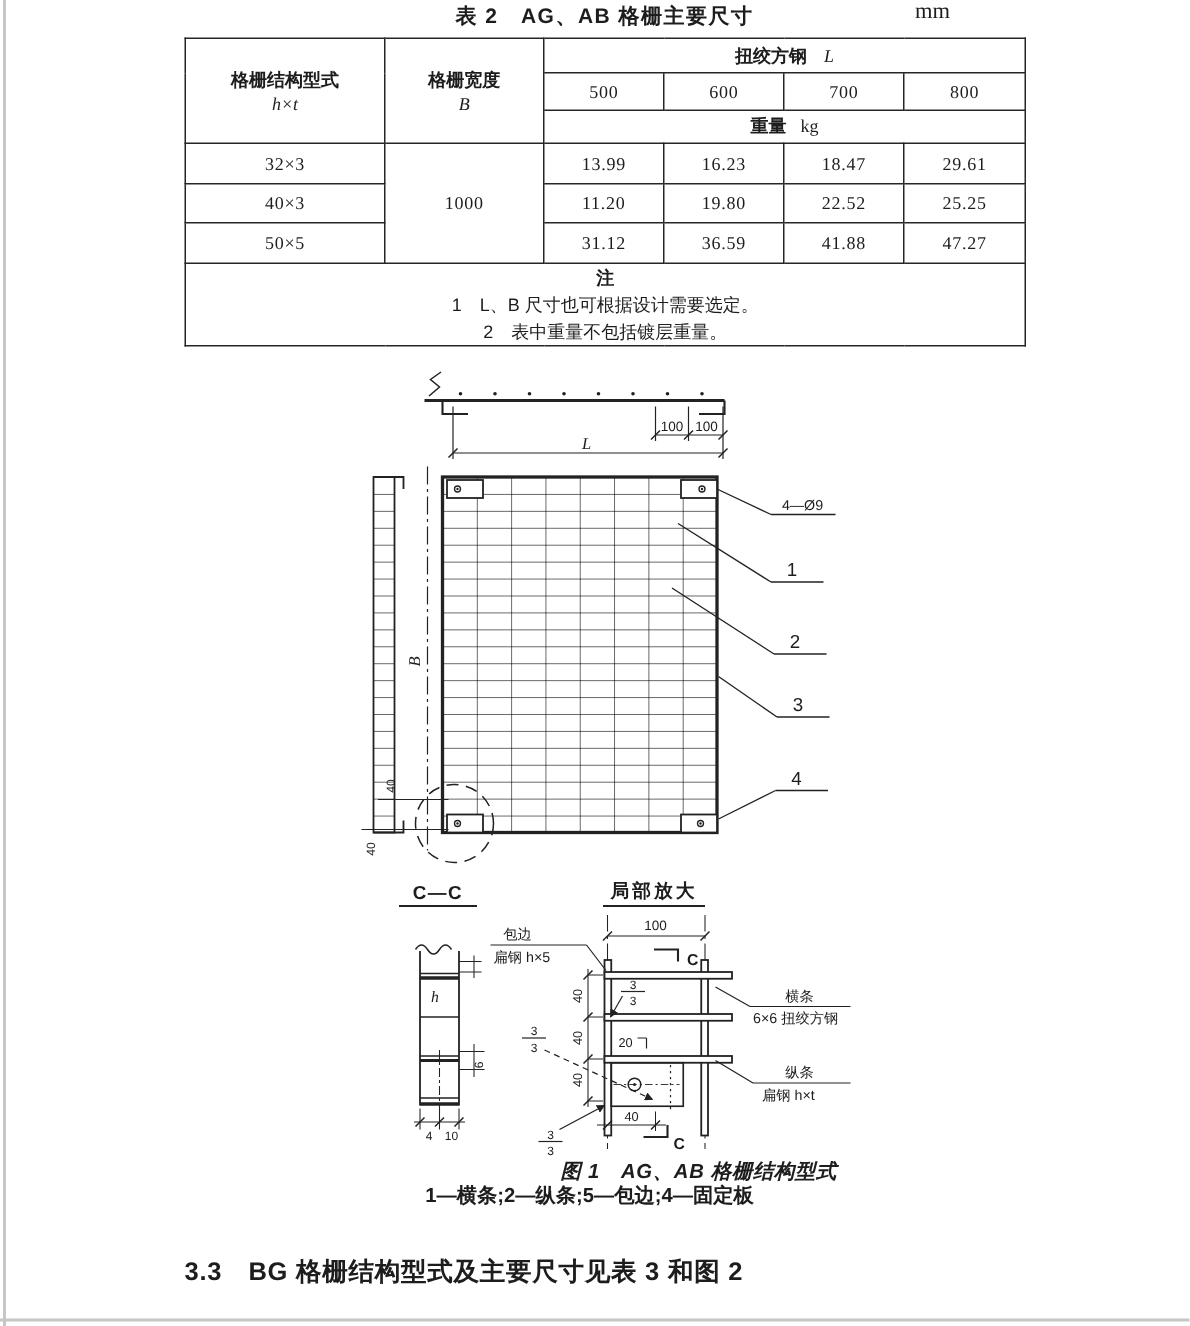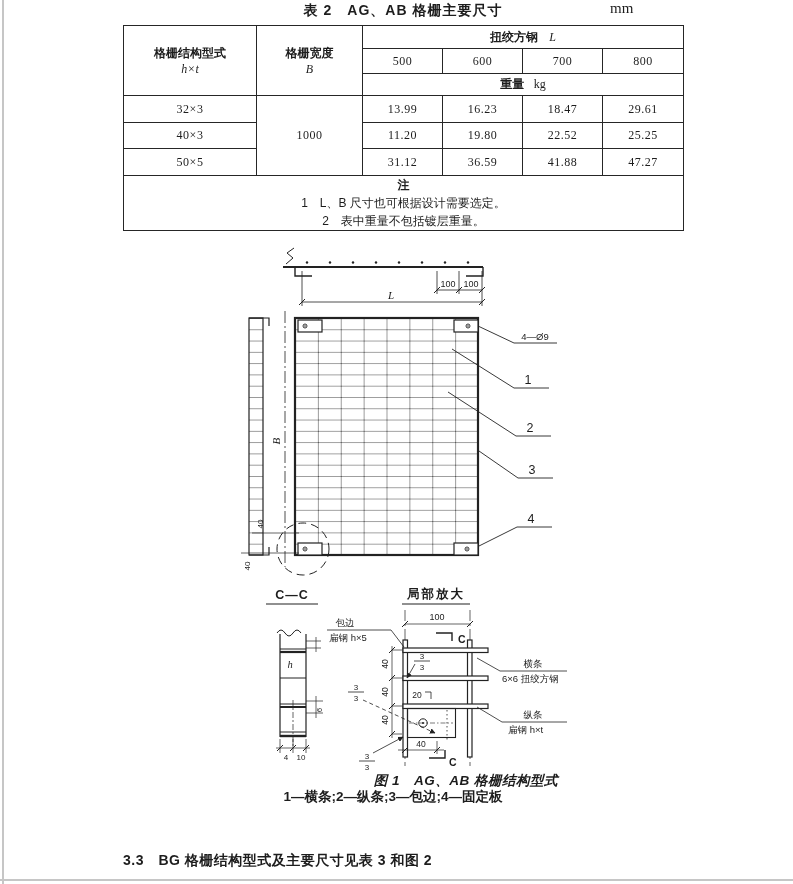--- a/index.html
+++ b/index.html
@@ -17,21 +17,21 @@
   tr.nt{height:55px;}
   .bold{font-weight:bold;}
   .ser{font-family:"Liberation Serif","DejaVu Serif",serif;margin-top:28px;}
   .it{font-family:"Liberation Serif","DejaVu Serif",serif;font-style:italic;}
   .num{font-family:"Liberation Serif","DejaVu Serif",serif;font-size:12.5px;letter-spacing:0.5px;}
   td.notes{text-align:left;vertical-align:top;padding:5px 0 0 16px;font-size:12px;line-height:1.5;}
   
   svg text{fill:#1d1d1d;}
   .cap1{left:228px;top:788px;width:330px;text-align:center;font-size:13.5px;font-weight:bold;}
   .cap2{left:228px;top:772px;width:330px;text-align:right;font-size:13.5px;font-weight:bold;letter-spacing:0.5px;font-style:italic;}
-  .sec33{left:123px;top:836px;font-size:14px;font-weight:bold;letter-spacing:0.5px;margin-top:16px;}
+  .sec33{left:123px;top:836px;font-size:17px;font-weight:bold;letter-spacing:0.5px;}
 </style>
 </head>
 <body>
 
 <div class="abs scan-edge" style="left:2px;top:0;width:2px;height:884px;"></div>
 <div class="abs scan-edge" style="left:0;top:879px;width:793px;height:2px;"></div>
 
 <div class="abs tbl-title">表 2　AG、AB 格栅主要尺寸</div>
 <div class="abs tbl-unit">mm</div>
 
@@ -298,16 +298,16 @@
     </g>
     <g>
       <line x1="477" y1="707" x2="502" y2="722" stroke-width="0.8"></line>
       <line x1="502" y1="722" x2="567" y2="722" stroke-width="0.8"></line>
       <text x="533" y="718" font-size="9.5" text-anchor="middle" stroke="none">纵条</text>
       <text x="508" y="733" font-size="9.5" stroke="none">扁钢 h×t</text>
     </g>
   </g>
 </svg>
 
-<div class="abs cap1">1—横条;2—纵条;3—包边;4—固定板</div>
+<div class="abs cap1">1—横条;2—纵条;5—包边;4—固定板</div>
 <div class="abs cap2">图 1　AG、AB 格栅结构型式</div>
 
 <div class="abs sec33">3.3　BG 格栅结构型式及主要尺寸见表 3 和图 2</div>
 
 </body></html>

